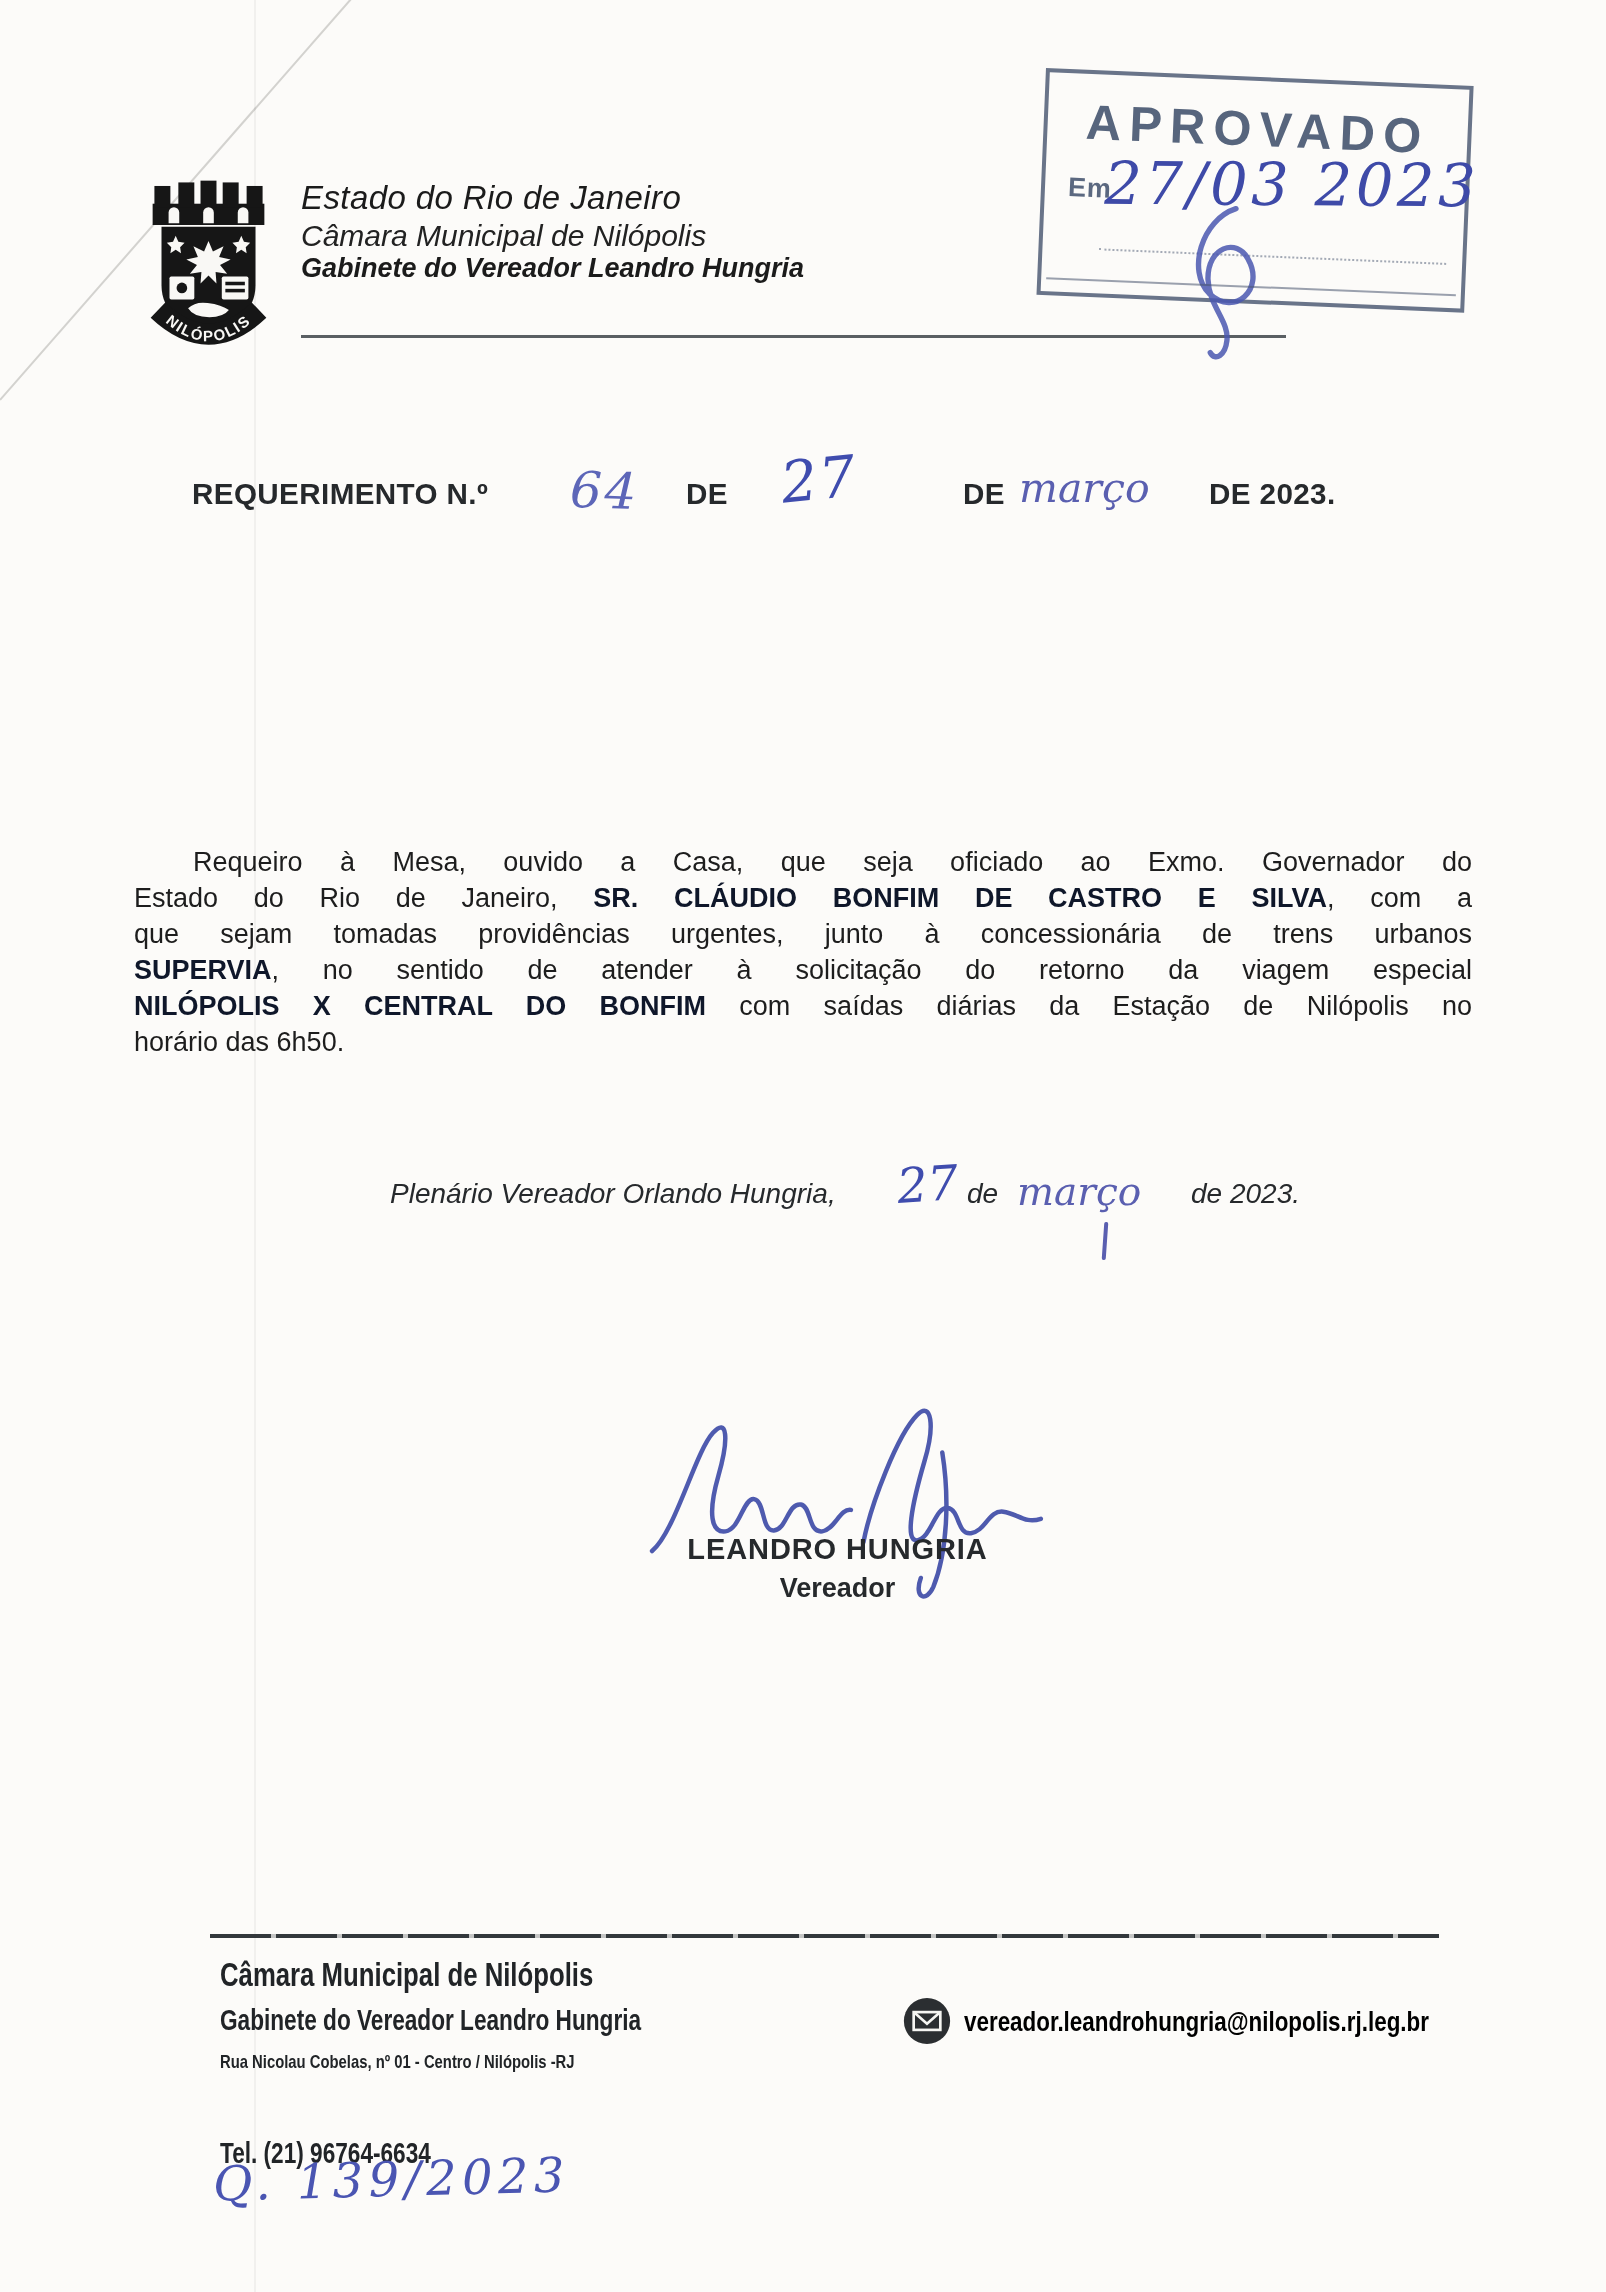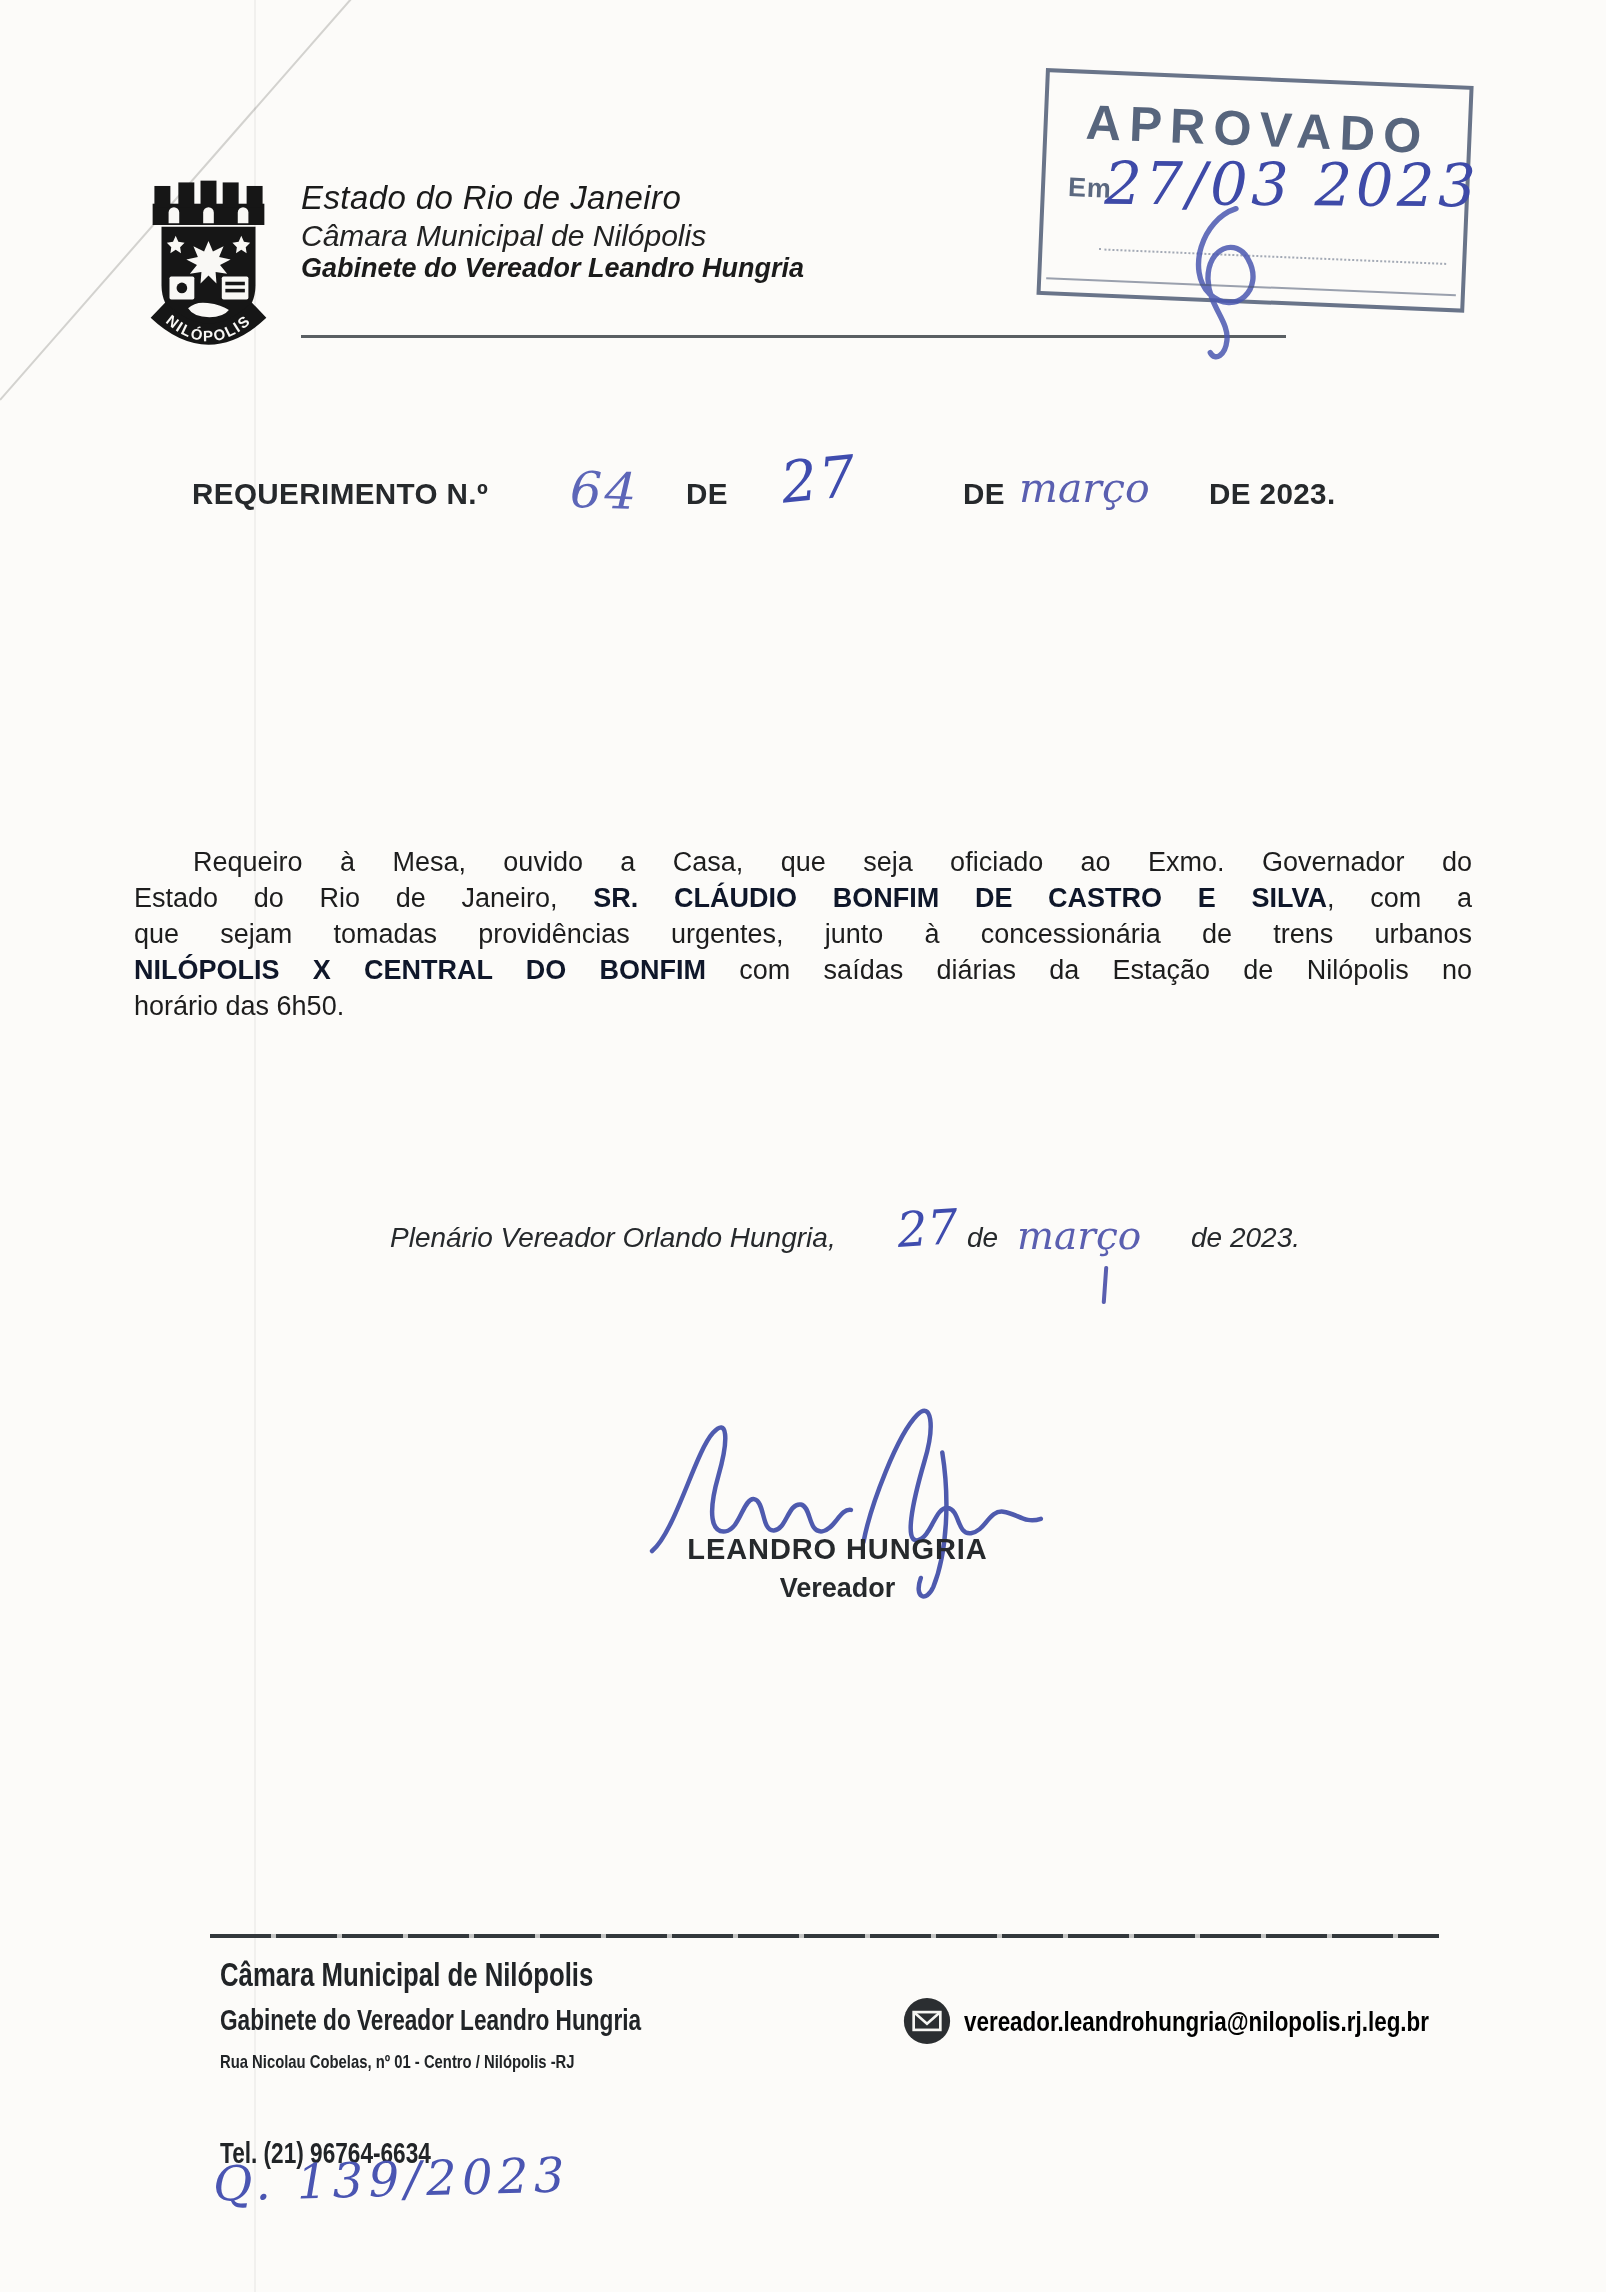--- a/index.html
+++ b/index.html
@@ -69,21 +69,21 @@
   
   .body-block{
     position:absolute;left:134px;top:808px;width:1338px;
     font-size:27px;color:#1d1d1d;
   }
   .body-line{height:36px;line-height:36px;text-align:justify;text-align-last:justify;white-space:normal;}
   .body-line.first{text-indent:59px;margin-top:36px;}
   .body-line.last{text-align-last:left;}
   .body-line b{color:#0f172a;}
   
-  .place-row{position:absolute;left:0;top:1200px;width:1349px;height:116px;}
+  .place-row{position:absolute;left:0;top:1156px;width:1349px;height:116px;}
   .p-print{position:absolute;font-size:28px;font-style:italic;color:#26292c;}
   .p-day{position:absolute;left:897px;top:0px;font-size:48px;color:#3f4cae;transform:rotate(-4deg);}
   .p-month{position:absolute;left:1017px;top:12.5px;font-size:39px;color:#5a5fb0;}
   .p-tail{position:absolute;left:1103px;top:66px;width:3.6px;height:38px;background:#5a5fb0;border-radius:1.8px;transform:rotate(4deg);}
   
   .sig-svg{position:absolute;left:627px;top:1397px;overflow:visible;}
   .sig-name{position:absolute;left:627px;top:1533px;width:421px;text-align:center;
     font-size:29px;font-weight:bold;color:#26292c;letter-spacing:0.9px;}
   .sig-role{position:absolute;left:627px;top:1573px;width:421px;text-align:center;
     font-size:27px;font-weight:bold;color:#26292c;}
@@ -184,20 +184,21 @@
     <span class="t-day hand">27</span>
     <span class="t-print" style="left:963px;top:29px;">DE</span>
     <span class="t-month hand">março</span>
     <span class="t-print" style="left:1209px;top:29px;">DE 2023.</span>
   </div>
 
   <div class="body-block">
     <div class="body-line first">Requeiro à Mesa, ouvido a Casa, que seja oficiado ao Exmo. Governador do</div>
     <div class="body-line"><span>Estado do Rio de Janeiro, </span><b>SR. CLÁUDIO BONFIM DE CASTRO E SILVA</b><span>, com a</span></div>
     <div class="body-line">que sejam tomadas providências urgentes, junto à concessionária de trens urbanos</div>
+    <div class="body-line"><b>SUPERVIA</b><span>, no sentido de atender à solicitação do retorno da viagem especial</span></div>
     <div class="body-line"><b>NILÓPOLIS X CENTRAL DO BONFIM</b><span> com saídas diárias da Estação de Nilópolis no</span></div>
     <div class="body-line last">horário das 6h50.</div>
   </div>
 
   <div class="place-row">
     <span class="p-print" style="left:390px;top:21.5px;">Plenário Vereador Orlando Hungria,</span>
     <span class="p-day hand">27</span>
     <span class="p-print" style="left:967px;top:21.5px;">de</span>
     <span class="p-month hand">março</span>
     <span class="p-tail"></span>

